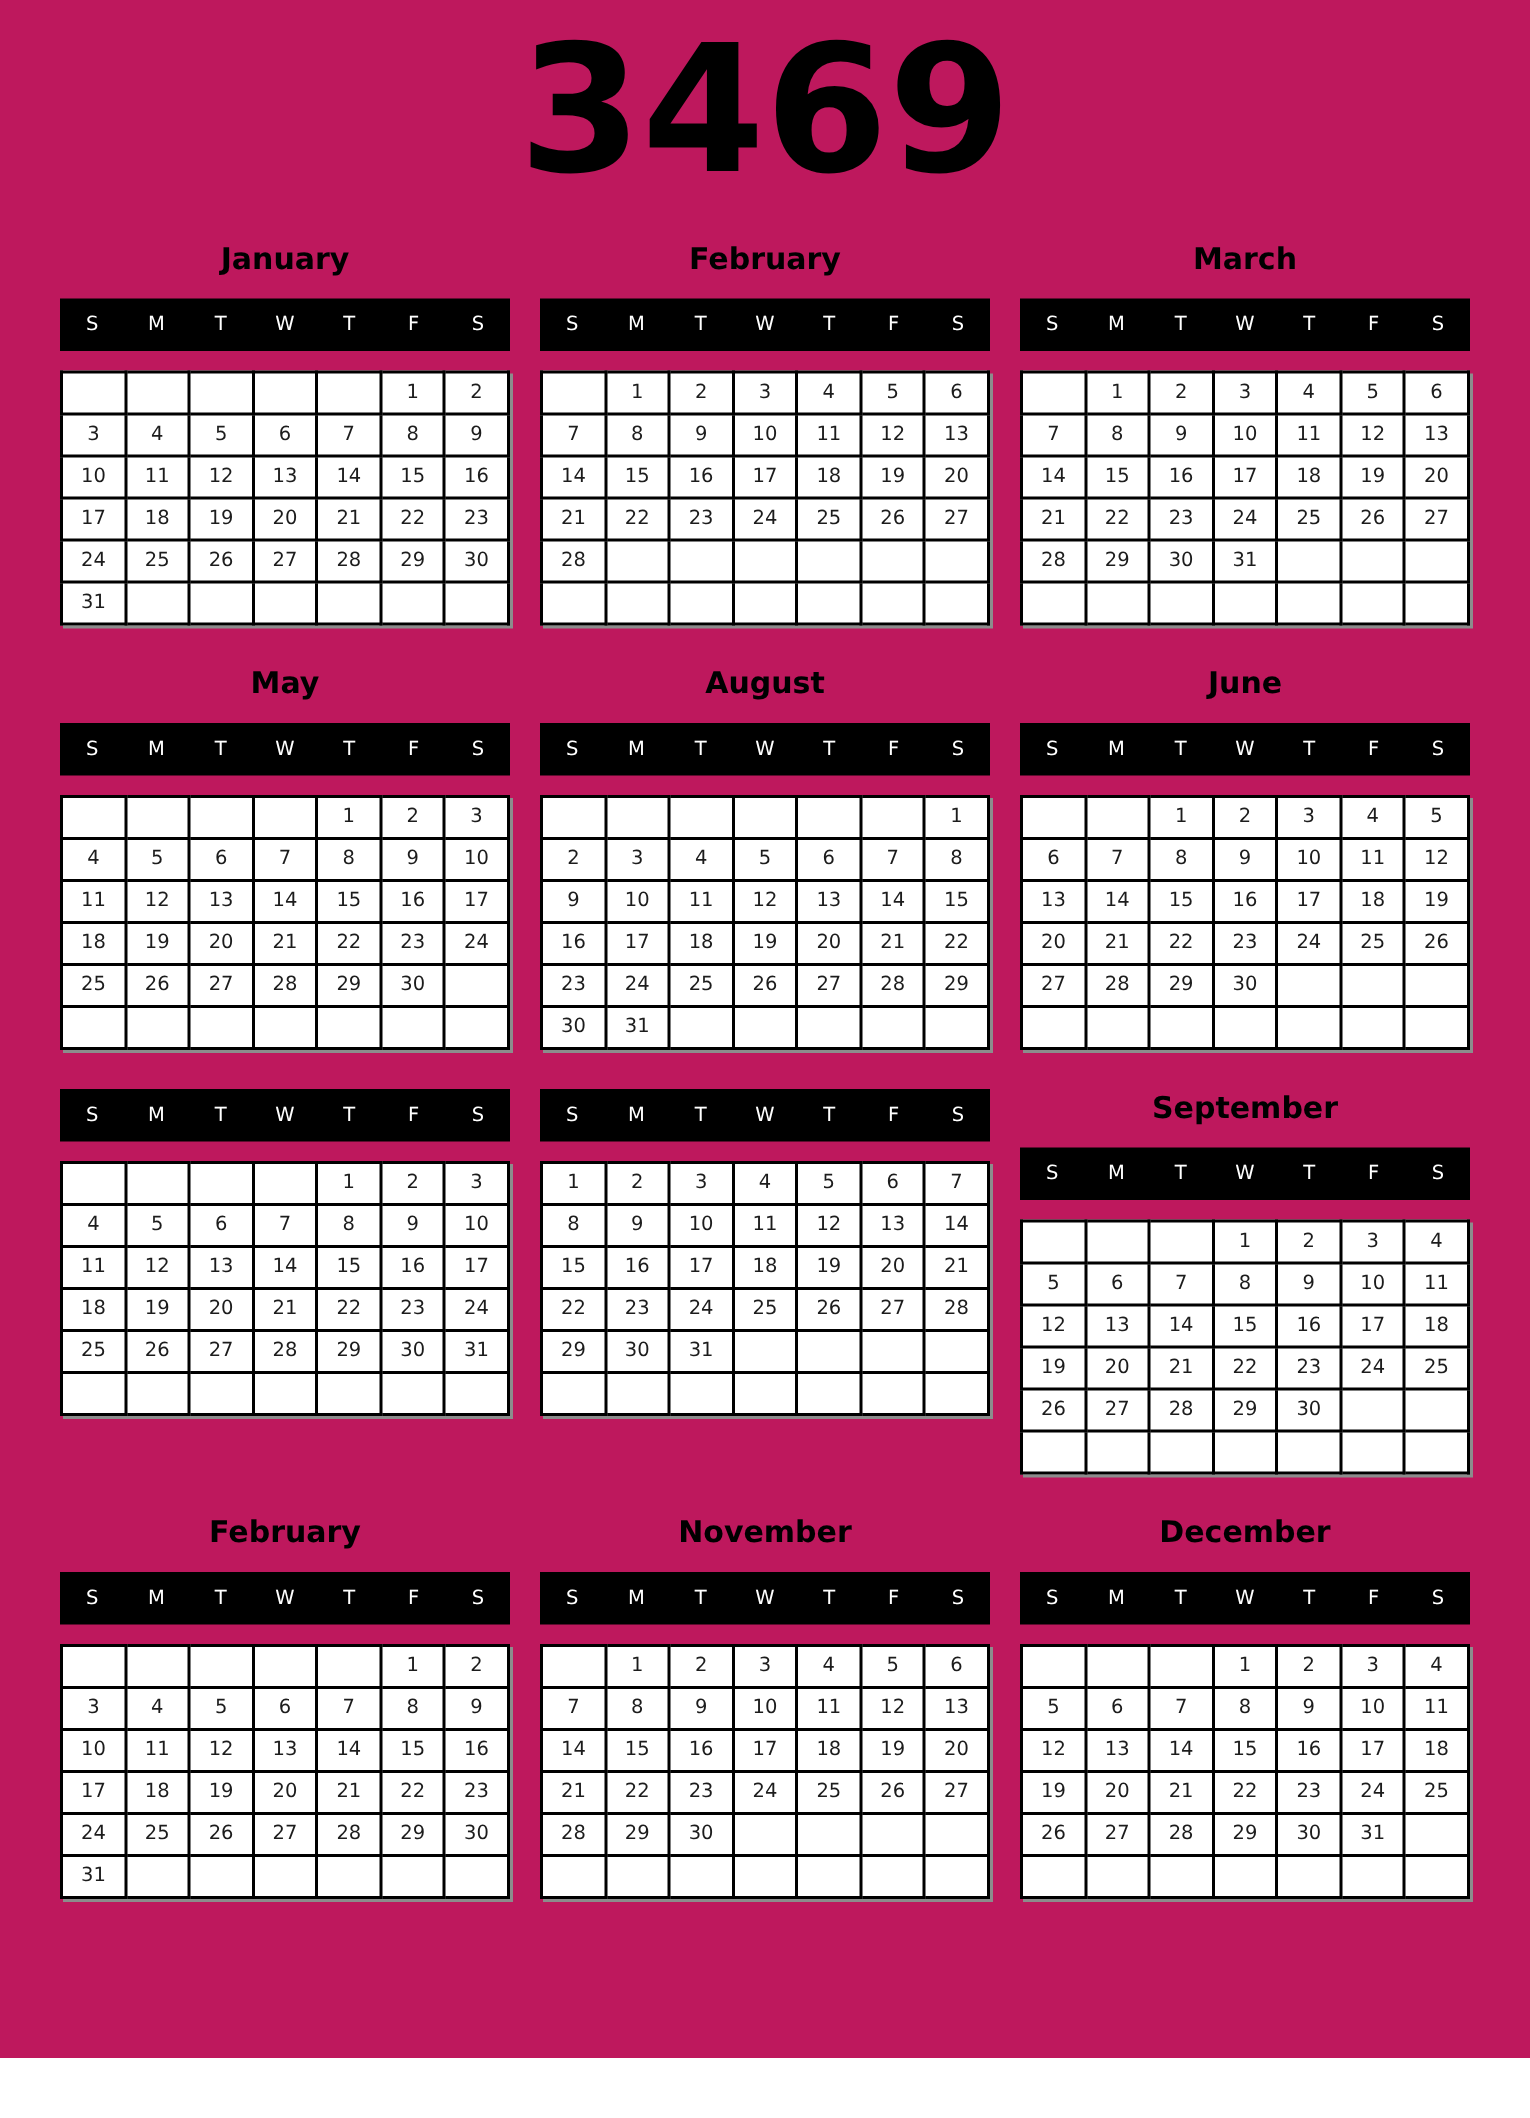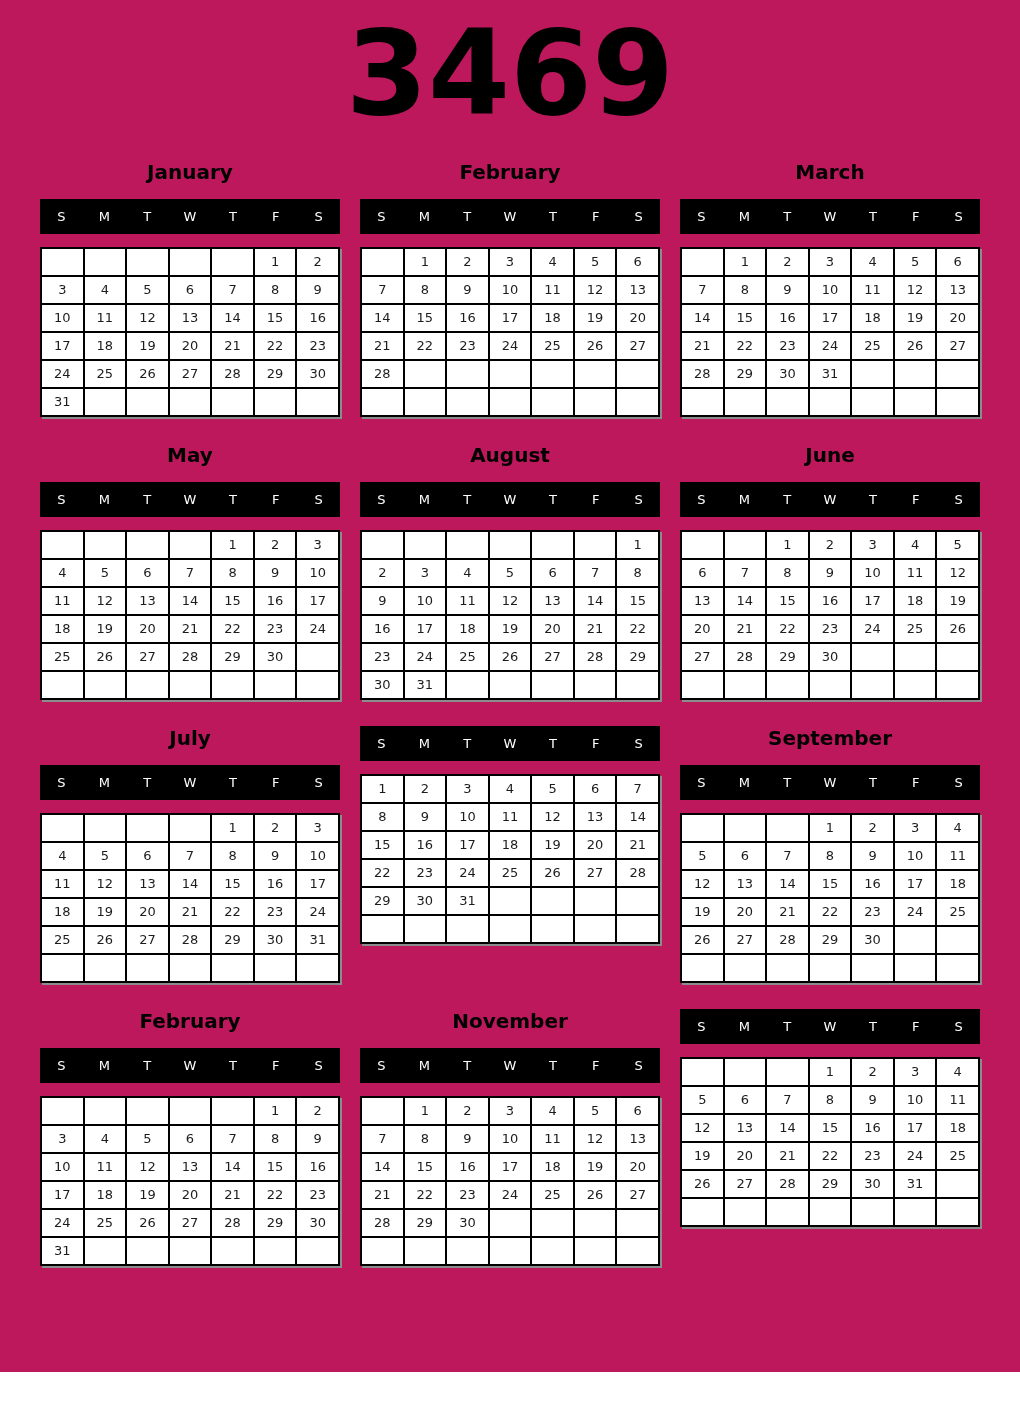--- a/index.html
+++ b/index.html
@@ -497,21 +497,20 @@
               <td></td>
               <td></td>
               <td></td>
               <td></td>
             </tr>
           </tbody>
     </table>
   </div>
 
   <div class="month">
-    <div class="month-name">July</div>
     <div class="weekday-bar">
           <span class="weekday-label">S</span>
           <span class="weekday-label">M</span>
           <span class="weekday-label">T</span>
           <span class="weekday-label">W</span>
           <span class="weekday-label">T</span>
           <span class="weekday-label">F</span>
           <span class="weekday-label">S</span>
         </div>
     <table class="day-grid">
@@ -851,20 +850,21 @@
               <td></td>
               <td></td>
               <td></td>
               <td></td>
             </tr>
           </tbody>
     </table>
   </div>
 
   <div class="month">
+    <div class="month-name">December</div>
     <div class="weekday-bar">
           <span class="weekday-label">S</span>
           <span class="weekday-label">M</span>
           <span class="weekday-label">T</span>
           <span class="weekday-label">W</span>
           <span class="weekday-label">T</span>
           <span class="weekday-label">F</span>
           <span class="weekday-label">S</span>
         </div>
     <table class="day-grid">

